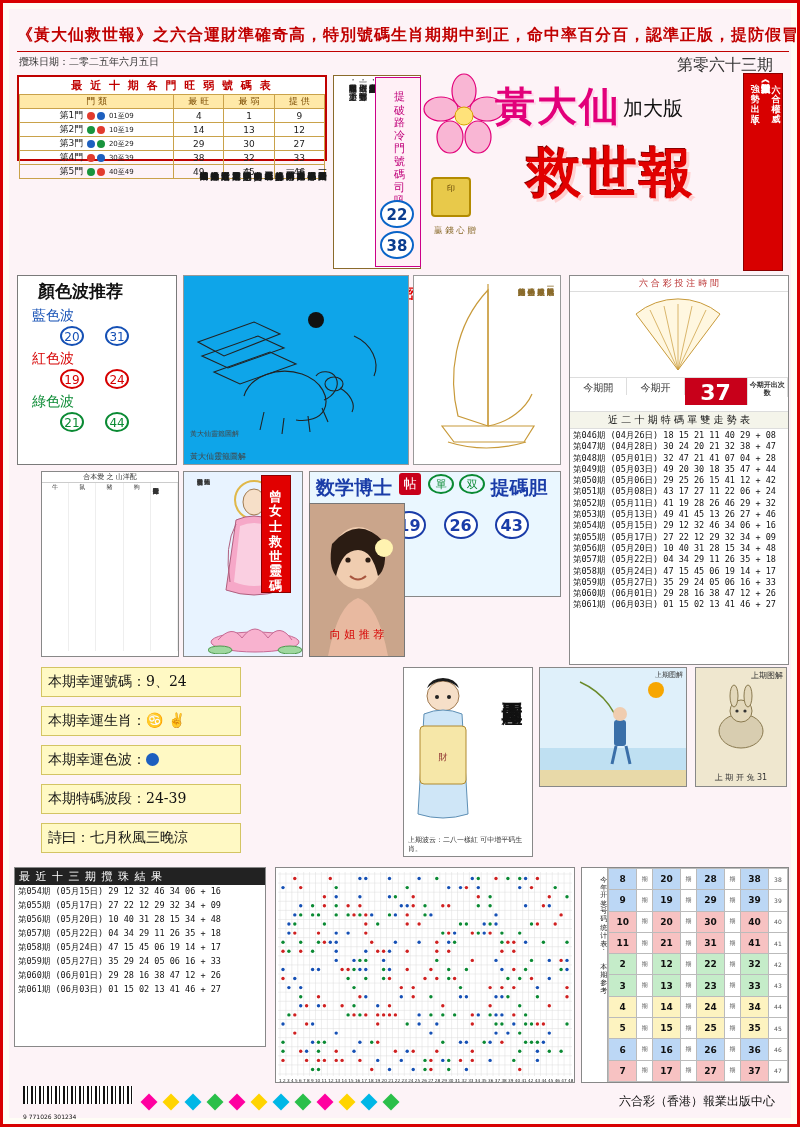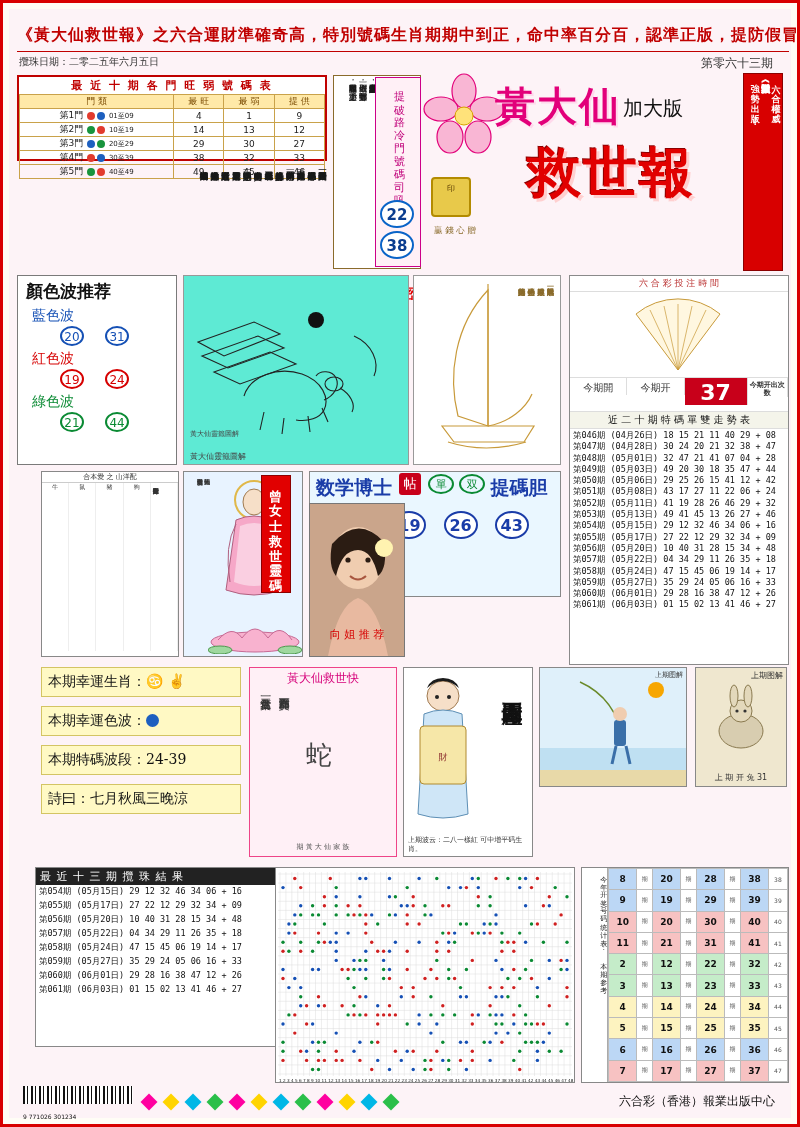--- a/index.html
+++ b/index.html
@@ -24,21 +24,21 @@
     font-family:"DejaVu Serif","Liberation Serif",serif;
     font-size:16px; font-weight:bold; color:#c00000;
     letter-spacing:1px; white-space:nowrap;
   }
   .hdr-sub {
     position:absolute; left:16px; top:52px;
     font-size:10px; color:#333; font-family:Liberation Serif, serif;
   }
   .hdr-issue {
     position:absolute; right:24px; top:52px;
-    font-size:12px; color:#333; font-family:"DejaVu Serif",serif;
+    font-size:16px; color:#333; font-family:"DejaVu Serif",serif;
   }
   .hdr-rule { position:absolute; left:14px; top:48px; width:772px; height:1px; background:#c00000; }
 
   .tbl-box { position:absolute; left:14px; top:72px; width:310px; height:86px; border:2px solid #c00000; background:#fff; }
   .tbl-title { text-align:center; font-size:11px; color:#c00000; font-weight:bold; letter-spacing:2px; padding:1px 0; }
   table.door { width:100%; border-collapse:collapse; font-size:9px; }
   table.door th { background:#ffe9a8; border:1px solid #c9a24a; color:#7a4a00; font-weight:normal; padding:0 2px; }
   table.door td { border:1px solid #c9a24a; text-align:center; padding:0 2px; color:#222; }
   .balls { white-space:nowrap; }
   .bd { display:inline-block; width:8px; height:8px; border-radius:50%; vertical-align:middle; margin:0 1px; }
@@ -97,33 +97,33 @@
 
   
   .promo {
     position:absolute; left:300px; top:282px; width:330px;
     color:#e10000; font-size:14px; font-weight:bold; font-family:"DejaVu Sans",sans-serif;
     white-space:nowrap;
   }
 
   
   .wavebox { position:absolute; left:14px; top:272px; width:160px; height:190px; border:1px solid #7a7a7a; background:#fff; }
-  .wavetitle { font-family:"DejaVu Serif",serif; font-size:17px; font-weight:bold; color:#111; padding:4px 0 0 8px; }
+  .wavetitle { font-family:"DejaVu Serif",serif; font-size:17px; font-weight:bold; color:#111; padding:4px 0 0 8px;margin-left:12px; }
   .wrow { margin-top:2px; padding-left:14px; }
   .wlab { font-size:14px; font-family:"DejaVu Serif",serif; }
   .wlab.blue{color:#1550b5;} .wlab.red{color:#d60000;} .wlab.green{color:#0a8a33;}
   .wnums { padding-left:28px; margin-top:1px; }
   .on { display:inline-block; width:24px; height:20px; line-height:18px; text-align:center; border-radius:50%;
         font-size:12px; margin-right:16px; }
   .on.blue{border:2px solid #1550b5;color:#1550b5;}
   .on.red{border:2px solid #d60000;color:#d60000;}
   .on.green{border:2px solid #0a8a33;color:#0a8a33;}
 
   
-  .illus { position:absolute; left:180px; top:272px; width:226px; height:190px; border:1px solid #999; background:#5eead4; overflow:hidden;}
+  .illus { position:absolute; left:180px; top:272px; width:226px; height:190px; border:1px solid #999; background:#0ea5e9; overflow:hidden;}
   .illus .cap { position:absolute; bottom:2px; left:6px; font-size:8px; color:#444; }
   .blackdot{ position:absolute; width:16px; height:16px; border-radius:50%; background:#111; }
 
   .boat { position:absolute; left:410px; top:272px; width:148px; height:190px; border:1px solid #999; background:#fff; overflow:hidden;}
   .boat .vtxt { position:absolute; top:6px; right:6px; display:flex; flex-direction:row-reverse; gap:1px; height:170px; }
   .boat .vcol{ font-size:7.5px; color:#8a6b2b; }
 
   
   .lotto { position:absolute; left:566px; top:272px; width:220px; height:390px; border:1px solid #8a8a8a; background:#fff; }
   .lotto-h { text-align:center; font-size:9px; color:#b33; border-bottom:1px solid #ddd; padding:1px 0; }
@@ -186,21 +186,21 @@
   .scene { position:absolute; left:536px; top:664px; width:148px; height:120px; border:1px solid #888; background:#dff0fa; overflow:hidden;}
   .scene .sun{ position:absolute; right:22px; top:14px; width:16px;height:16px;border-radius:50%;background:#f7a600;}
   .scene .sea{ position:absolute; left:0; bottom:0; width:100%; height:38px; background:#bfe0f2;}
   .scene .sand{ position:absolute; left:0; bottom:0; width:100%; height:16px; background:#e8d9a8;}
 
   .mini { position:absolute; left:692px; top:664px; width:92px; height:120px; border:1px solid #888; background:#efe7cf;}
   .mini .t{ font-size:8px; color:#333; text-align:right; padding:2px 3px 0 0;}
   .mini .b{ position:absolute; bottom:3px; width:100%; text-align:center; font-size:8px; color:#333;}
 
   
-  .resbox { position:absolute; left:32px; top:864px; width:252px; height:180px; border:1px solid #888; background:#fff;}
+  .resbox { position:absolute; left:11px; top:864px; width:252px; height:180px; border:1px solid #888; background:#fff;}
   .resbox .hd{ background:#222; color:#fff; font-size:11px; padding:1px 4px; letter-spacing:1px;}
   .resbox .ln{ font-size:8.5px; font-family:"DejaVu Sans Mono","Liberation Mono",monospace; padding:1px 3px; color:#111; white-space:nowrap;}
 
   .grid { position:absolute; left:272px; top:864px; width:300px; height:216px; border:1px solid #888; background:#fff; overflow:hidden;}
   .gridsvg{ display:block; }
 
   .numtab { position:absolute; left:578px; top:864px; width:208px; height:216px; border:1px solid #888; background:#fff; display:flex;}
   .numtab .vhead { width:30px; border-right:1px solid #aaa; display:flex; flex-direction:row-reverse; padding:2px 0;}
   .numtab .vhead .vcol{ font-size:7px; color:#222; height:100%; }
   .numtab table{ border-collapse:collapse; width:100%; font-size:9px;}
@@ -520,35 +520,27 @@
       <circle cx="38" cy="56" r="2.6" fill="#2b1c13"></circle>
         <circle cx="58" cy="56" r="2.6" fill="#2b1c13"></circle>
       <path d="M40 72 q8 7 16 0" stroke="#a8563f" fill="none" stroke-width="2"></path>
       <path d="M18 152 q10 -52 30 -58 q20 6 30 58 Z" fill="#e8b9a0"></path>
       <circle cx="74" cy="44" r="9" fill="#fff3b0"></circle>
     </svg>
   </div>
   <div class="girl-cap">向 姐 推 荐</div>
 
   <div class="lucky">
+    <div class="lrow">本期幸運號碼：9、24</div>
     <div class="lrow">本期幸運生肖：♋ ✌</div>
     <div class="lrow"><span>本期幸運色波：</span><i class="dotb"></i></div>
     <div class="lrow">本期特碼波段：24-39</div>
     <div class="lrow">詩曰：七月秋風三晚涼</div>
   </div>
 
-  <div class="pinkpanel">
-    <div class="t">黃大仙救世快</div>
-    <div class="vtxt">
-      <div class="vcol">三寶郡和不西洋</div>
-      <div class="vcol">三篇文章一名仕</div>
-    </div>
-    <div class="snake">蛇</div>
-    <div style="position:absolute;bottom:4px;width:100%;text-align:center;font-size:7px;color:#555">期 黃 大 仙 家 族</div>
-  </div>
 
   <div class="doll">
     <svg width="74" height="150" viewBox="0 0 74 150" style="position:absolute;left:2px;top:4px">
       <ellipse cx="37" cy="24" rx="16" ry="15" fill="#f6dfc8" stroke="#a07a50"></ellipse>
       <path d="M21 16 q16 -14 32 0 q-4 -10 -16 -10 q-12 0 -16 10Z" fill="#1b1b1b"></path>
       <circle cx="31" cy="25" r="2" fill="#222"></circle>
         <circle cx="43" cy="25" r="2" fill="#222"></circle>
       <path d="M18 42 q19 -8 38 0 l6 100 q-25 8 -50 0Z" fill="#cfe6f7" stroke="#5d8fb5"></path>
       <rect x="14" y="54" width="46" height="58" rx="4" fill="#f6e7a8" stroke="#b08a30"></rect>
       <text x="37" y="88" font-size="9" text-anchor="middle" fill="#8a2b2b">財</text>

